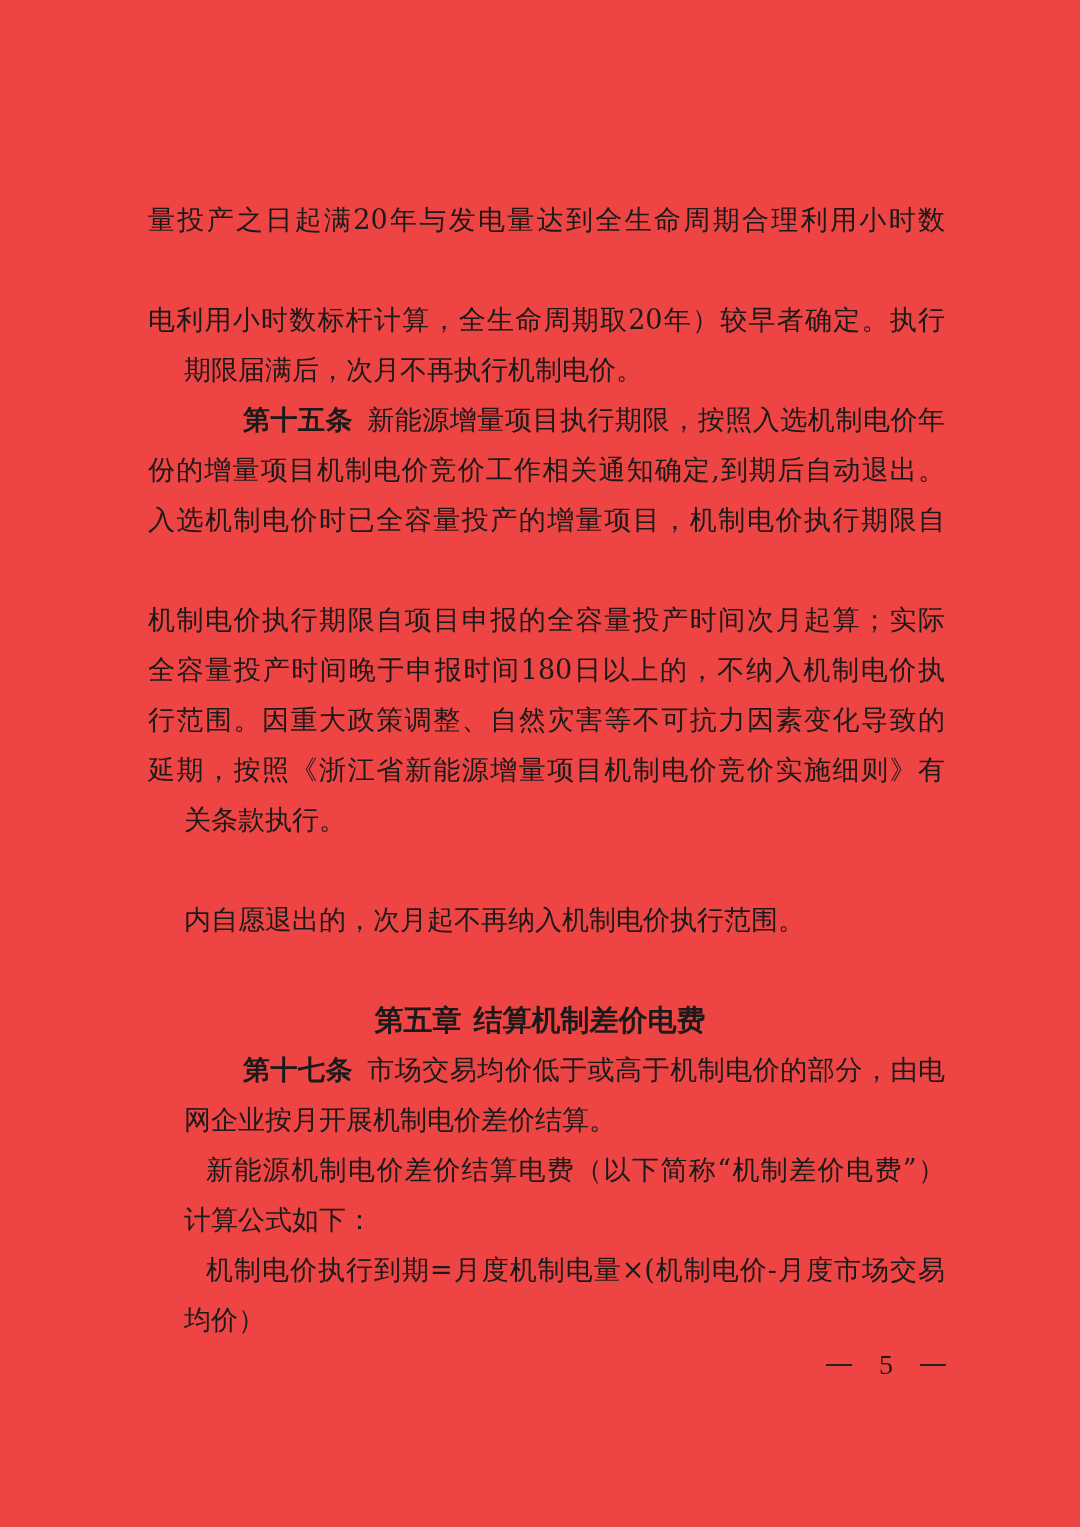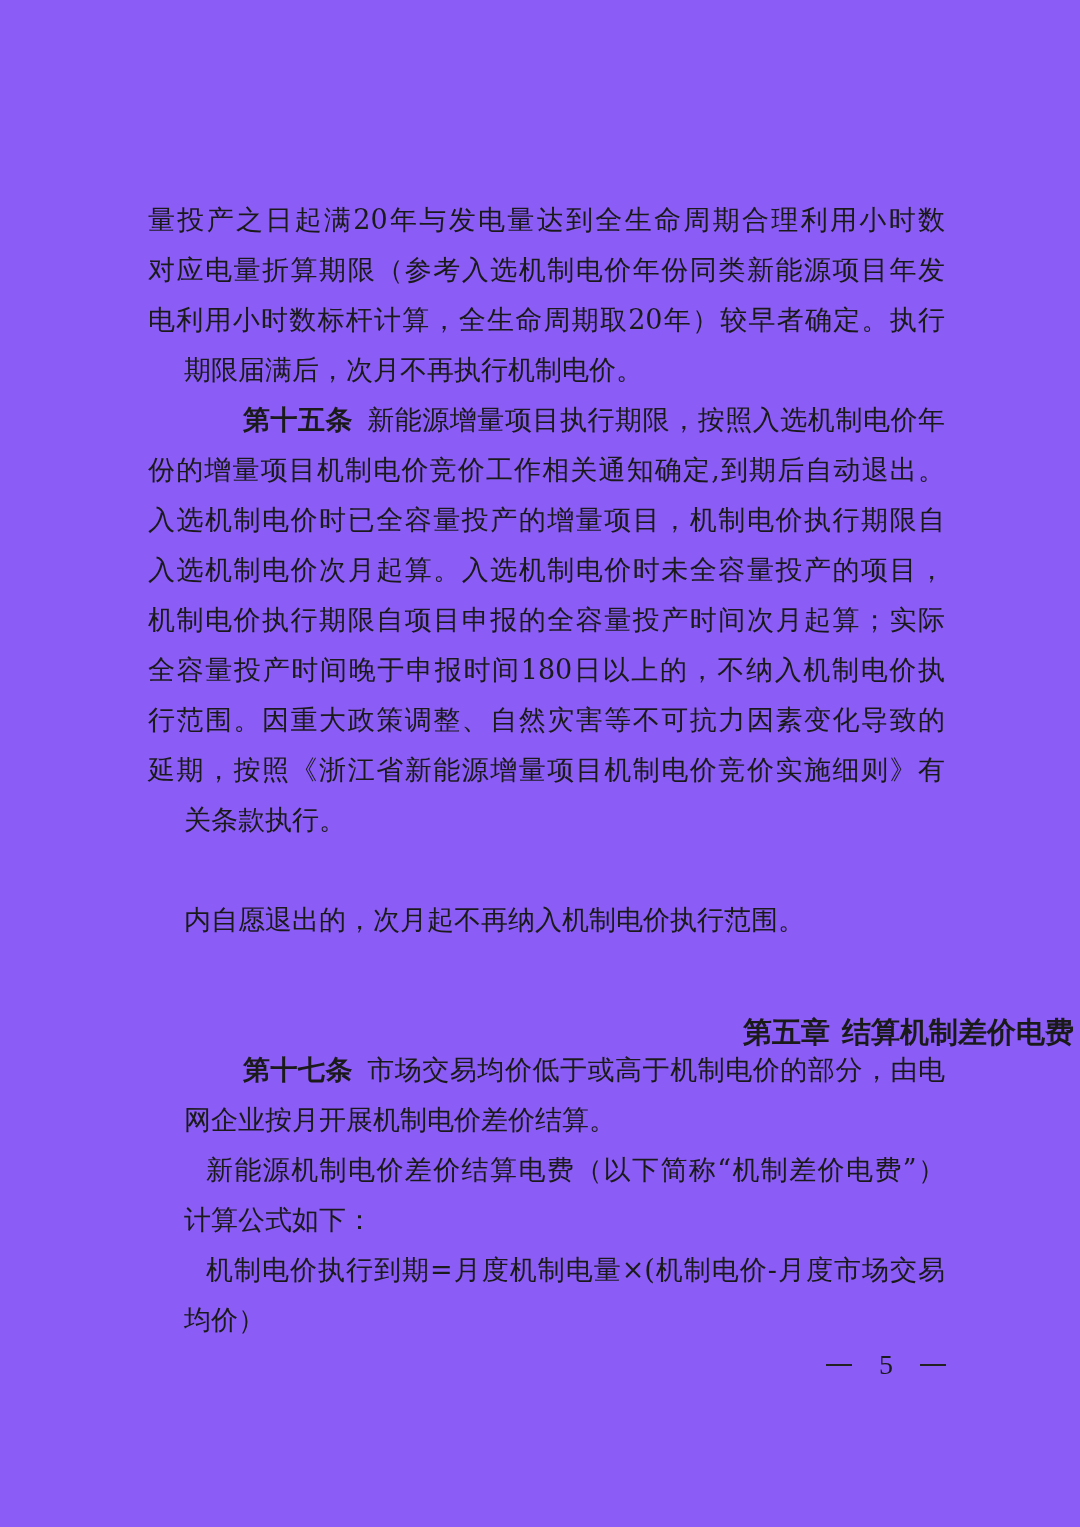--- a/index.html
+++ b/index.html
@@ -1,46 +1,44 @@
 <!DOCTYPE html>
 <html><head>
 <meta charset="utf-8">
 <style>
   html, body { margin: 0; padding: 0; background: #ffffff; }
   body { width: 1080px; height: 1527px; position: relative; overflow: hidden;
          font-family: "DejaVu Serif", "Liberation Serif", serif; color: #1a1a1a; }
-  .page { position: absolute; left: 0; top: 0; width: 1080px; height: 1527px; background: #8b5cf6; }
+  .page { position: absolute; left: 0; top: 0; width: 1080px; height: 1527px; background: #ef4444; }
   .line { position: absolute; left: 148px; width: 797px; height: 50px; line-height: 50px;
           font-size: 27px; white-space: nowrap; text-align: justify; text-align-last: justify;
           letter-spacing: 0px; }
   .line.indent { left: 148px; padding-left: 58px; width: 739px; }
   .line.last { text-align-last: left; margin-left: 36px; }
   .article-no { font-family: "DejaVu Sans", "Liberation Sans", sans-serif; font-weight: bold; margin-right: 14px; margin-left: 37px; }
-  .chapter { position: absolute; left: 0; width: 1080px; text-align: right; top: 995px; height: 50px;
+  .chapter { position: absolute; left: 0; width: 1080px; text-align: center; top: 995px; height: 50px;
              line-height: 50px; font-size: 29px; font-weight: bold;
-             font-family: "DejaVu Sans", "Liberation Sans", sans-serif; margin-top: 12px; }
+             font-family: "DejaVu Sans", "Liberation Sans", sans-serif; }
   .chapter span { margin: 0 6px; }
   .pageno { position: absolute; top: 1345px; left: 826px; width: 120px; height: 40px; line-height: 40px;
             font-size: 28px; font-family: "Liberation Serif", serif; display: flex; justify-content: space-between; align-items: center; }
   .dash { display: inline-block; width: 26px; height: 1.5px; background: #222; }
 </style>
 </head>
 <body>
 
 <div class="page">
 
   <div class="line" style="top:195px">量投产之日起满20年与发电量达到全生命周期合理利用小时数</div>
-  <div class="line" style="top:245px">对应电量折算期限（参考入选机制电价年份同类新能源项目年发</div>
   <div class="line" style="top:295px">电利用小时数标杆计算，全生命周期取20年）较早者确定。执行</div>
   <div class="line last" style="top:345px">期限届满后，次月不再执行机制电价。</div>
 
   <div class="line indent" style="top:395px"><span class="article-no">第十五条</span><span>新能源增量项目执行期限，按照入选机制电价年</span></div>
   <div class="line" style="top:445px">份的增量项目机制电价竞价工作相关通知确定,到期后自动退出。</div>
   <div class="line" style="top:495px">入选机制电价时已全容量投产的增量项目，机制电价执行期限自</div>
-  <div class="line" style="top:545px">入选机制电价次月起算。入选机制电价时未全容量投产的项目，</div>
   <div class="line" style="top:595px">机制电价执行期限自项目申报的全容量投产时间次月起算；实际</div>
   <div class="line" style="top:645px">全容量投产时间晚于申报时间180日以上的，不纳入机制电价执</div>
   <div class="line" style="top:695px">行范围。因重大政策调整、自然灾害等不可抗力因素变化导致的</div>
   <div class="line" style="top:745px">延期，按照《浙江省新能源增量项目机制电价竞价实施细则》有</div>
   <div class="line last" style="top:795px">关条款执行。</div>
 
   <div class="line last" style="top:895px">内自愿退出的，次月起不再纳入机制电价执行范围。</div>
 
   <div class="chapter"><span>第五章</span><span>结算机制差价电费</span></div>
 

